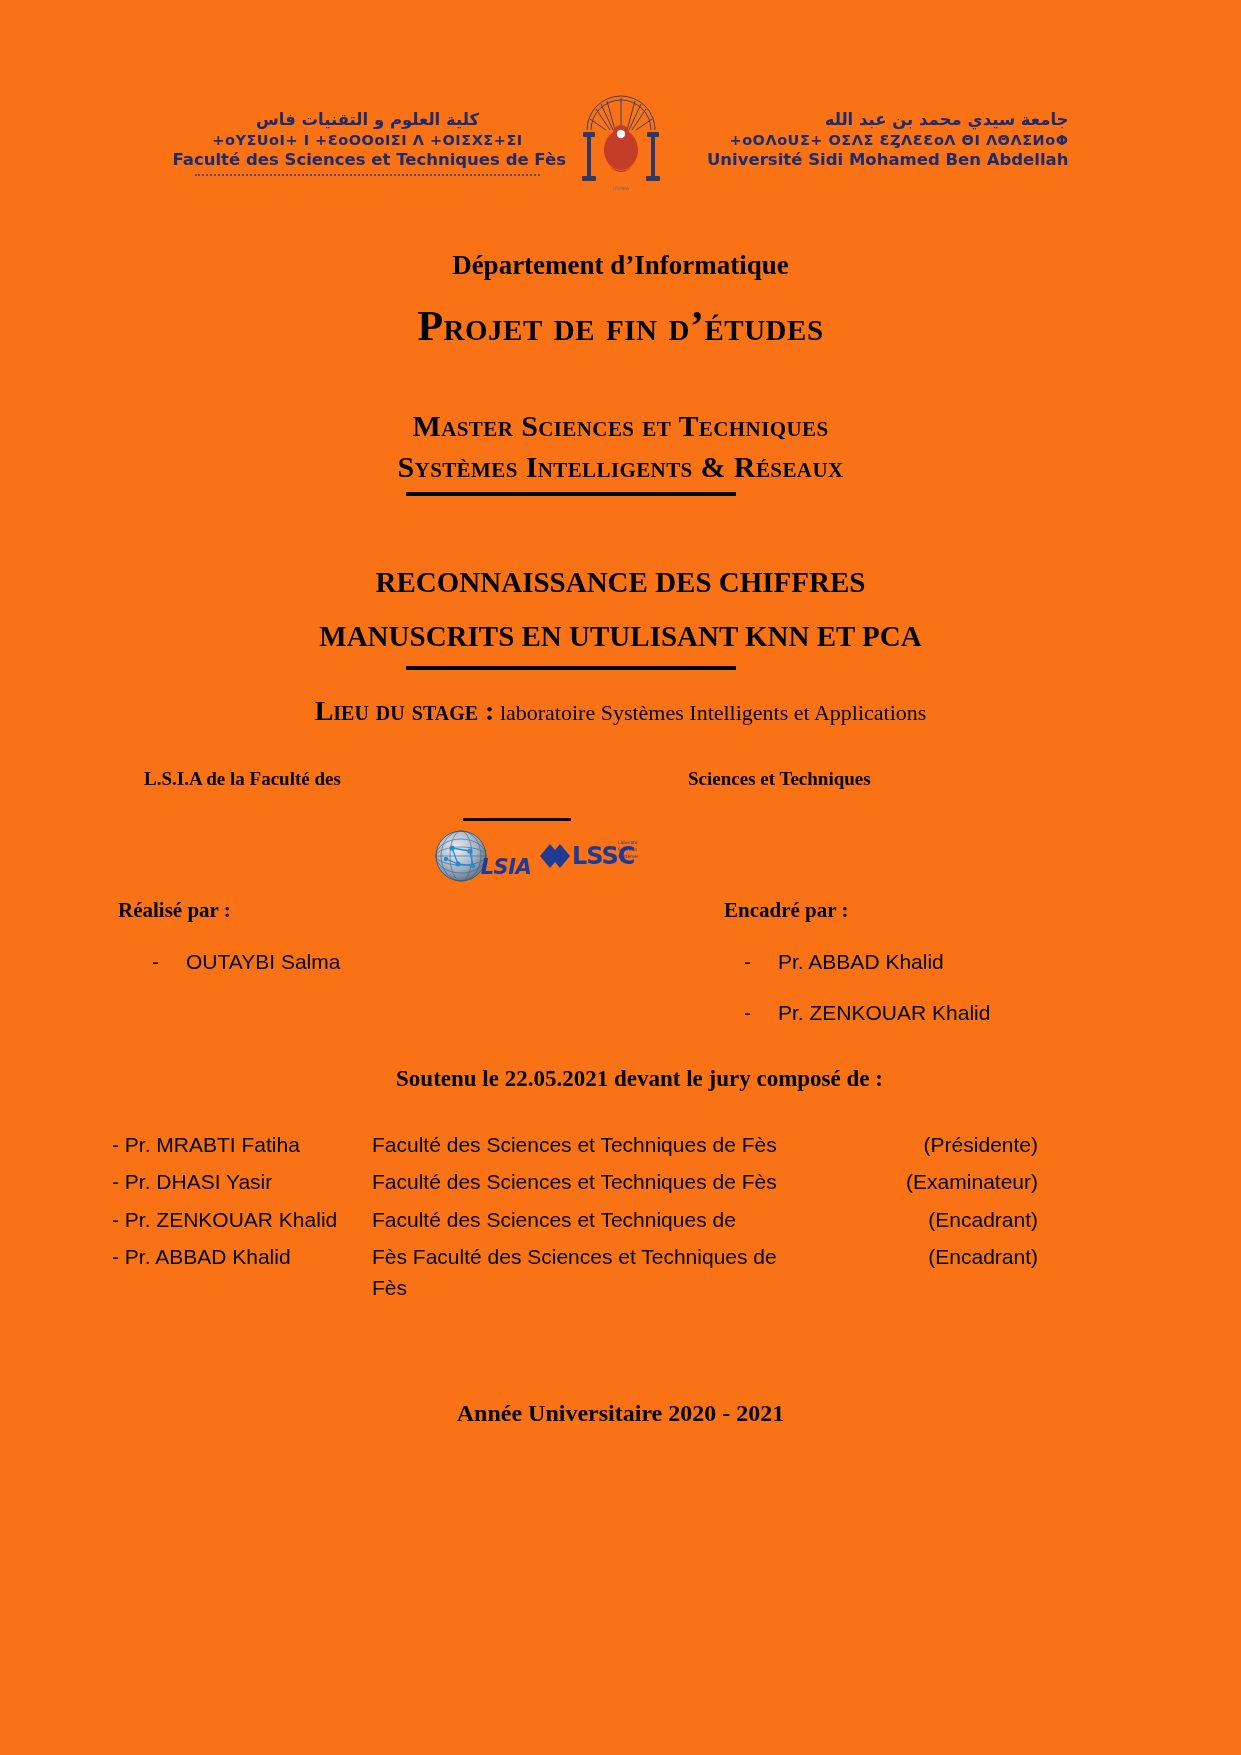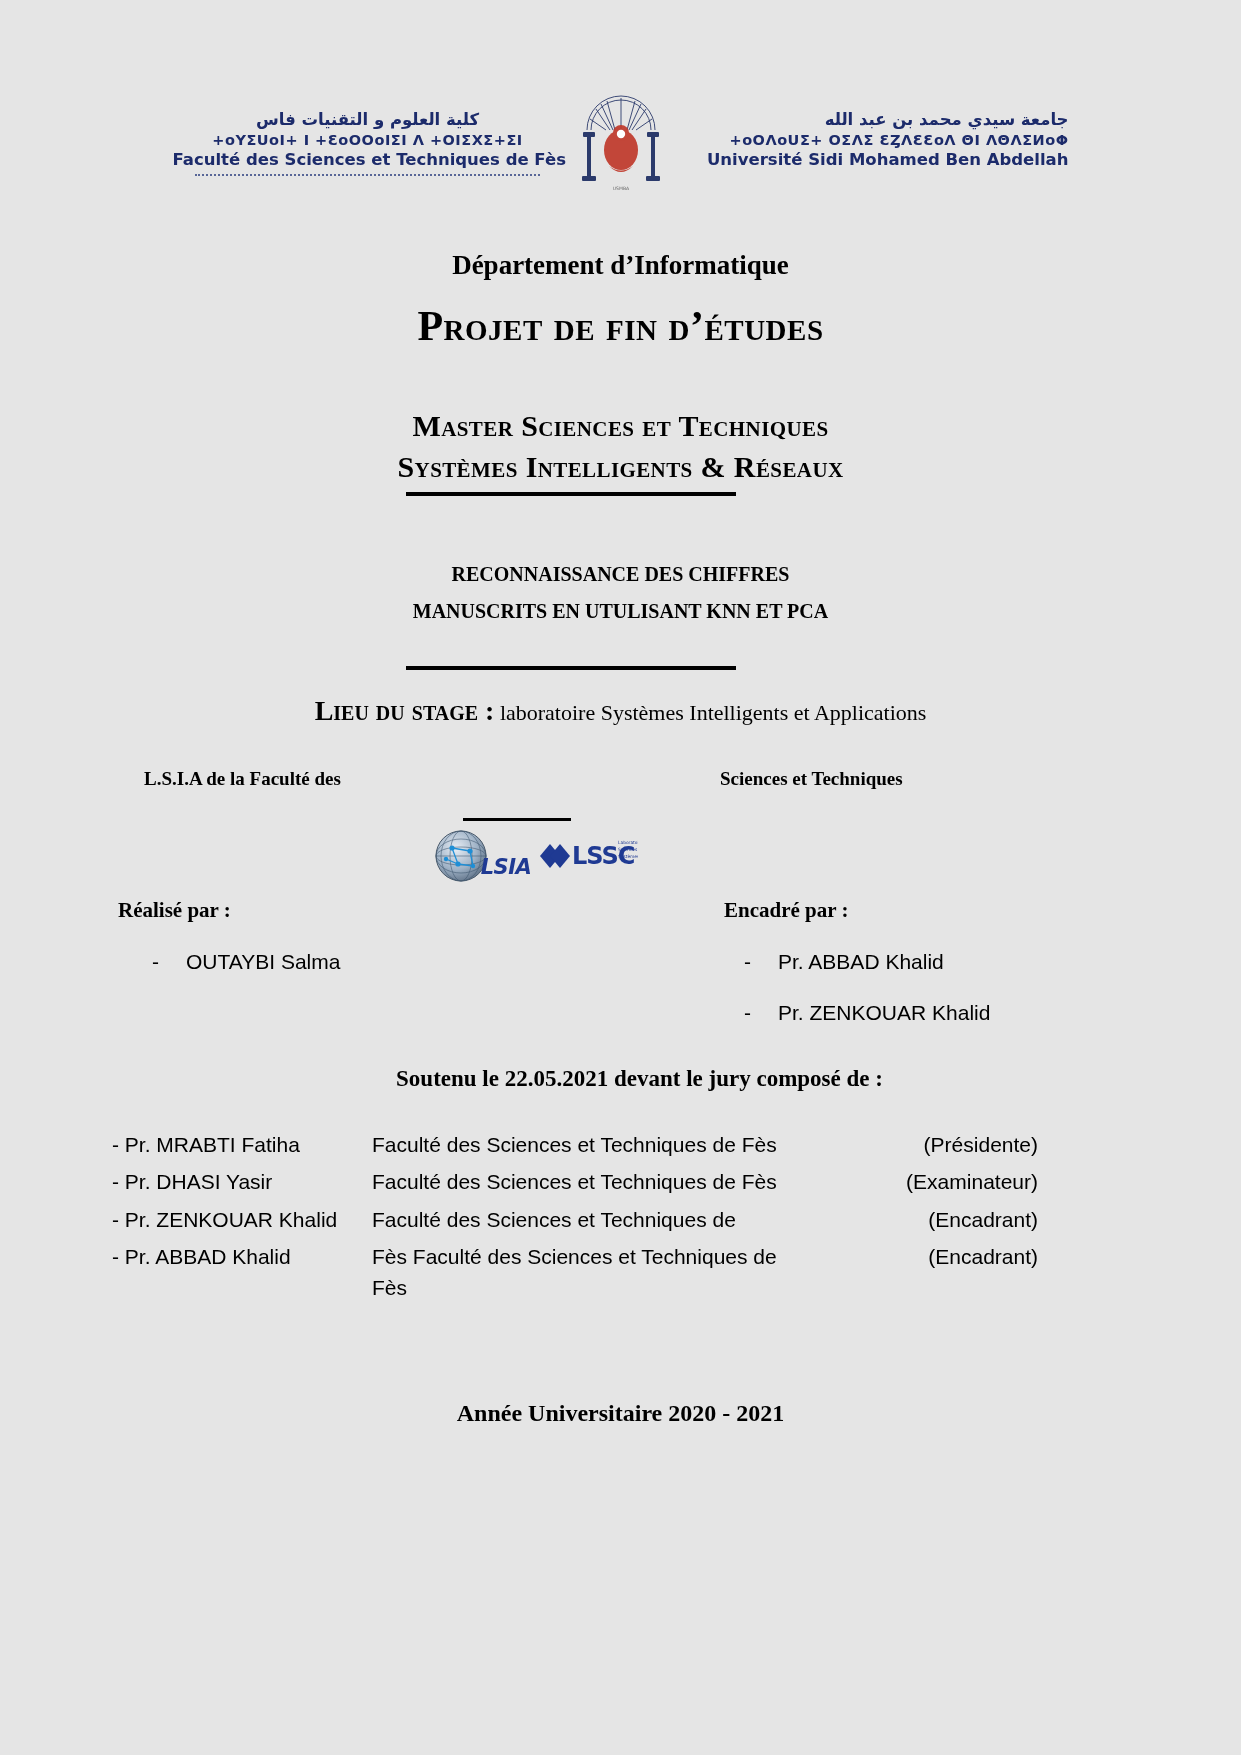--- a/index.html
+++ b/index.html
@@ -14,21 +14,21 @@
     font-family: "Liberation Serif", serif;
     color: #000000;
     position: relative;
     overflow: hidden;
   }
 
   .page {
     position: relative;
     width: 1241px;
     height: 1755px;
-    background: #e5e5e5;
+    background: #f97316;
   }
 
   
   .header {
     position: absolute;
     top: 86px;
     left: 0;
     width: 1241px;
     height: 110px;
     display: flex;
@@ -131,21 +131,21 @@
     height: 0;
     border-top: 4px solid #000;
   }
 
   .proj-title {
     position: absolute;
     top: 556px;
     left: 0;
     width: 1241px;
     text-align: center;
-    font-size: 20px;
+    font-size: 29px;
     font-weight: bold;
     line-height: 1.85;
   }
 
   .rule-b {
     position: absolute;
     top: 666px;
     left: 406px;
     width: 330px;
     height: 0;
@@ -168,21 +168,21 @@
 
   .lsia-row {
     position: absolute;
     top: 768px;
     left: 0;
     width: 1241px;
     font-size: 19px;
     font-weight: bold;
   }
   .lsia-left { position: absolute; left: 144px; top: 0; }
-  .lsia-right { position: absolute; left: 720px; top: 0; }
+  .lsia-right { position: absolute; left: 688px; top: 0; }
 
   .rule-c {
     position: absolute;
     top: 818px;
     left: 463px;
     width: 108px;
     height: 0;
     border-top: 3px solid #000;
   }
 

